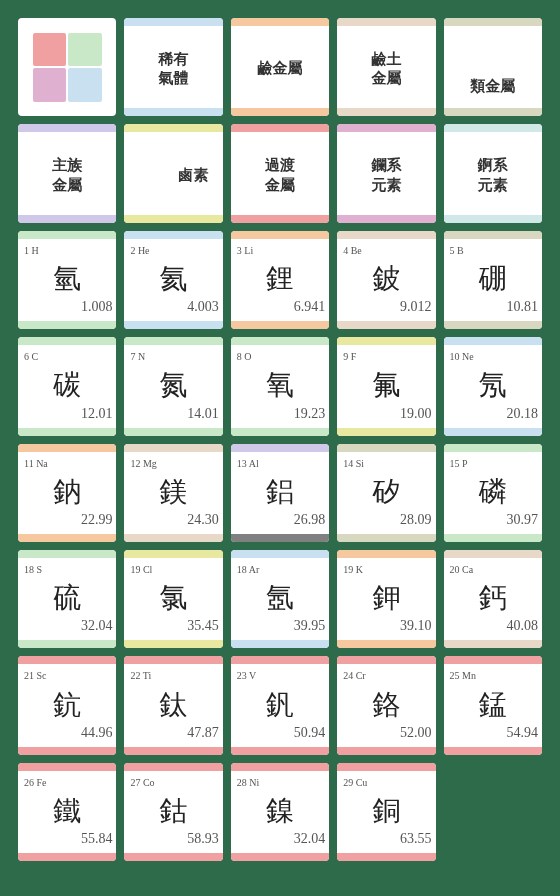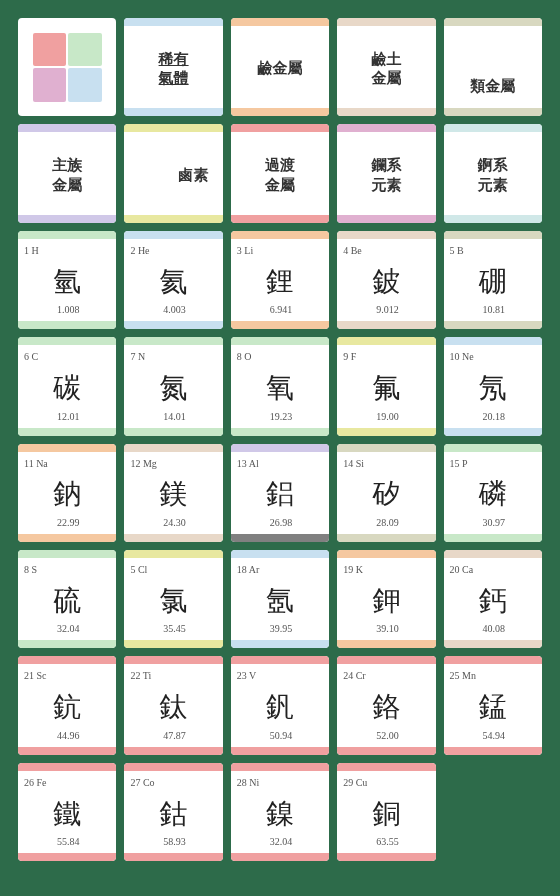--- a/index.html
+++ b/index.html
@@ -55,23 +55,23 @@
       text-align: center;
       width: 100%;
       flex: 1;
       display: flex;
       align-items: center;
       justify-content: center;
       color: #222;
       margin-top: 2px;
     }
     .element-card .weight {
-      font-size: 10px;
+      font-size: 14px;
       color: #555;
-      text-align: center;
+      text-align: right;
       width: 100%;
       padding-left: 2px;
       margin-bottom: 10px;
     }
     
     .category-card {
       background: white;
       border-radius: 4px;
       padding: 4px;
       display: flex;
@@ -135,21 +135,21 @@
 <div class="legend-card">
       <div class="legend-inner">
         <div style="background: rgb(240, 160, 160);"></div>
         <div style="background: rgb(200, 232, 200);"></div>
         <div style="background: rgb(224, 176, 208);"></div>
         <div style="background: rgb(200, 224, 240);"></div>
       </div>
     </div>
     <div class="category-card">
       <div class="top-bar" style="background: rgb(200, 224, 240);"></div>
-      <div class="label" style="white-space: pre-line; text-decoration: underline;">稀有
+      <div class="label" style="white-space: pre-line;">稀有
 氣體</div>
       <div class="bottom-bar" style="background: rgb(200, 224, 240);"></div>
     </div>
     <div class="category-card">
       <div class="top-bar" style="background: rgb(245, 200, 160);"></div>
       <div class="label" style="white-space: pre-line;">鹼金屬</div>
       <div class="bottom-bar" style="background: rgb(245, 200, 160);"></div>
     </div>
     <div class="category-card">
       <div class="top-bar" style="background: rgb(232, 216, 200);"></div>
@@ -291,28 +291,28 @@
     </div>
     <div class="element-card">
       <div class="top-bar" style="background: rgb(200, 232, 200);"></div>
       <div class="number-symbol">15 P</div>
       <div class="kanji">磷</div>
       <div class="weight">30.97</div>
       <div class="bottom-bar" style="background: rgb(200, 232, 200);"></div>
     </div>
     <div class="element-card">
       <div class="top-bar" style="background: rgb(200, 232, 200);"></div>
-      <div class="number-symbol">8 S</div>
+      <div class="number-symbol">18 S</div>
       <div class="kanji">硫</div>
       <div class="weight">32.04</div>
       <div class="bottom-bar" style="background: rgb(200, 232, 200);"></div>
     </div>
     <div class="element-card">
       <div class="top-bar" style="background: rgb(232, 232, 160);"></div>
-      <div class="number-symbol">5 Cl</div>
+      <div class="number-symbol">19 Cl</div>
       <div class="kanji">氯</div>
       <div class="weight">35.45</div>
       <div class="bottom-bar" style="background: rgb(232, 232, 160);"></div>
     </div>
     <div class="element-card">
       <div class="top-bar" style="background: rgb(200, 224, 240);"></div>
       <div class="number-symbol">18 Ar</div>
       <div class="kanji">氬</div>
       <div class="weight">39.95</div>
       <div class="bottom-bar" style="background: rgb(200, 224, 240);"></div>

